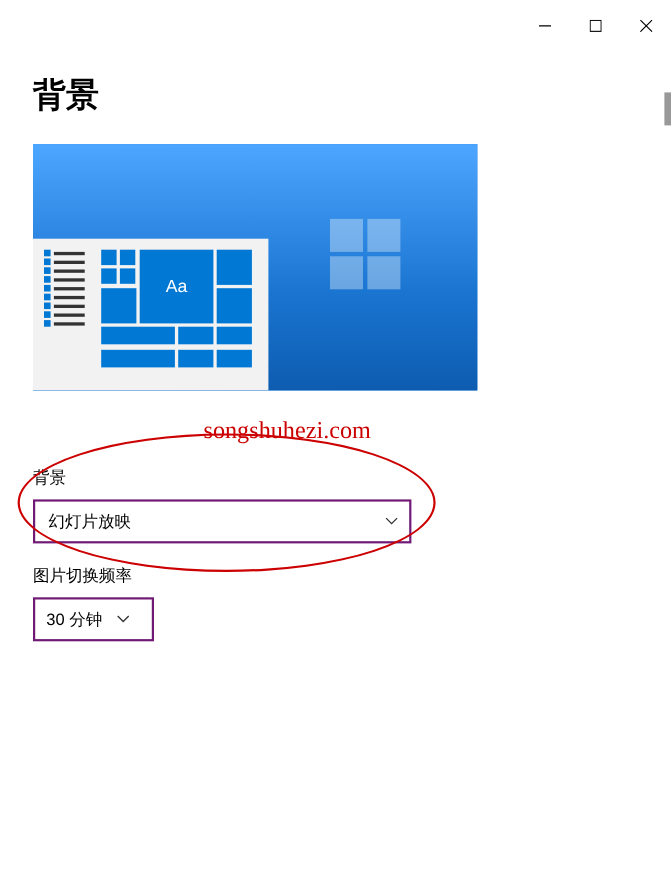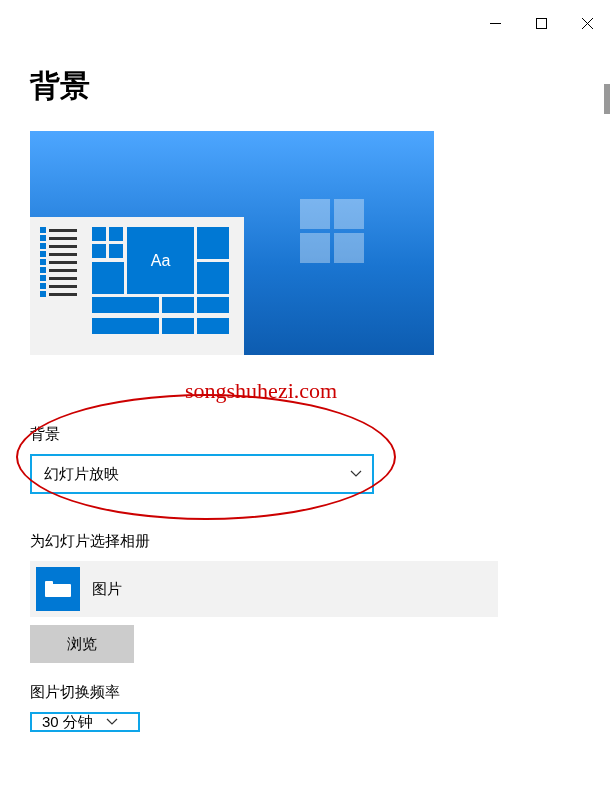--- a/index.html
+++ b/index.html
@@ -160,33 +160,33 @@
       font-size: 15px;
       color: #000;
       margin-bottom: 10px;
     }
     .section {
       margin-top: 28px;
     }
     .dropdown {
       width: 344px;
       height: 40px;
-      border: 2px solid #0ea5e9;
+      border: 2px solid #701a75;
       background: #fff;
       display: flex;
       align-items: center;
       justify-content: space-between;
       padding: 0 10px 0 12px;
       font-size: 15px;
       cursor: pointer;
       gap: 12px;
     }
     .dropdown.small {
       width: 110px;
-      height: 20px;
+      height: 40px;
       padding: 0 20px 0 10px;
     }
     .chevron {
       width: 12px;
       height: 8px;
     }
     .album-row {
       display: flex;
       align-items: center;
       gap: 12px;
@@ -328,33 +328,20 @@
   <div class="section" style="margin-top:70px">
     <div class="section-label">背景</div>
     <div class="dropdown">
       <span>幻灯片放映</span>
       <svg class="chevron" viewBox="0 0 12 8">
           <polyline points="1,1 6,6 11,1" fill="none" stroke="#333" stroke-width="1.2"></polyline>
         </svg>
     </div>
   </div>
 
-  <div class="section" style="margin-top:38px">
-    <div class="section-label">为幻灯片选择相册</div>
-    <div class="album-row">
-      <div class="album-thumb">
-        <svg width="26" height="16" viewBox="0 0 26 16">
-            <rect x="0" y="3" width="26" height="13" rx="1"></rect>
-            <rect x="0" y="0" width="8" height="5" rx="1"></rect>
-          </svg>
-      </div>
-      <div class="album-name">图片</div>
-    </div>
-    <button class="browse-btn"><span>浏览</span></button>
-  </div>
 
   <div class="section" style="margin-top:20px">
     <div class="section-label">图片切换频率</div>
     <div class="dropdown small">
       <span>30 分钟</span>
       <svg class="chevron" viewBox="0 0 12 8">
           <polyline points="1,1 6,6 11,1" fill="none" stroke="#333" stroke-width="1.2"></polyline>
         </svg>
     </div>
   </div>

